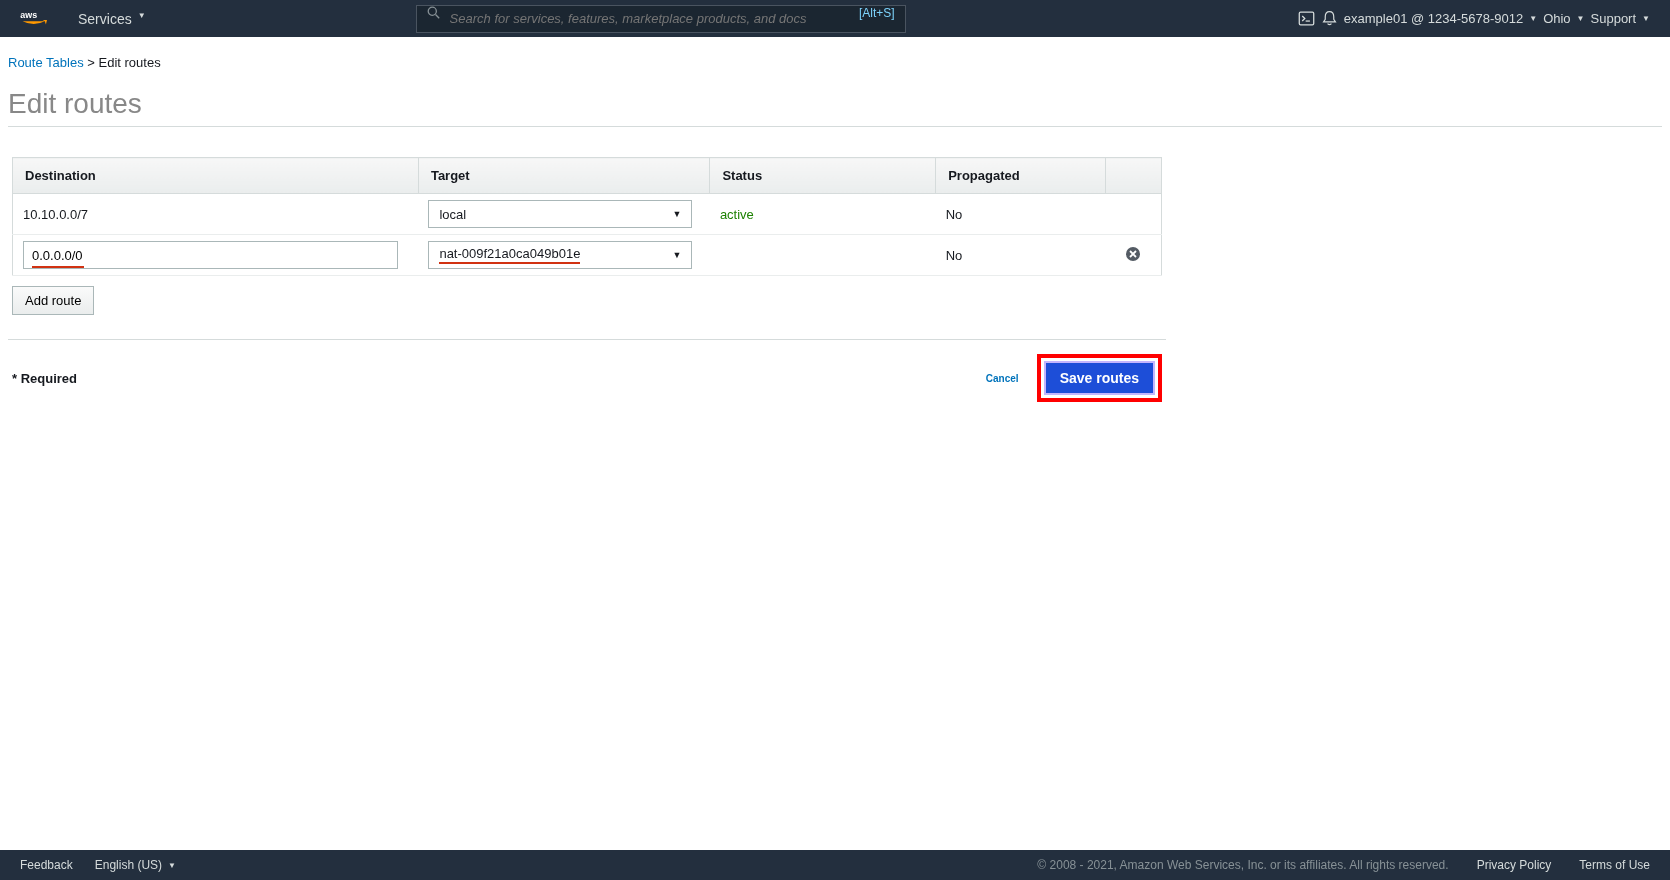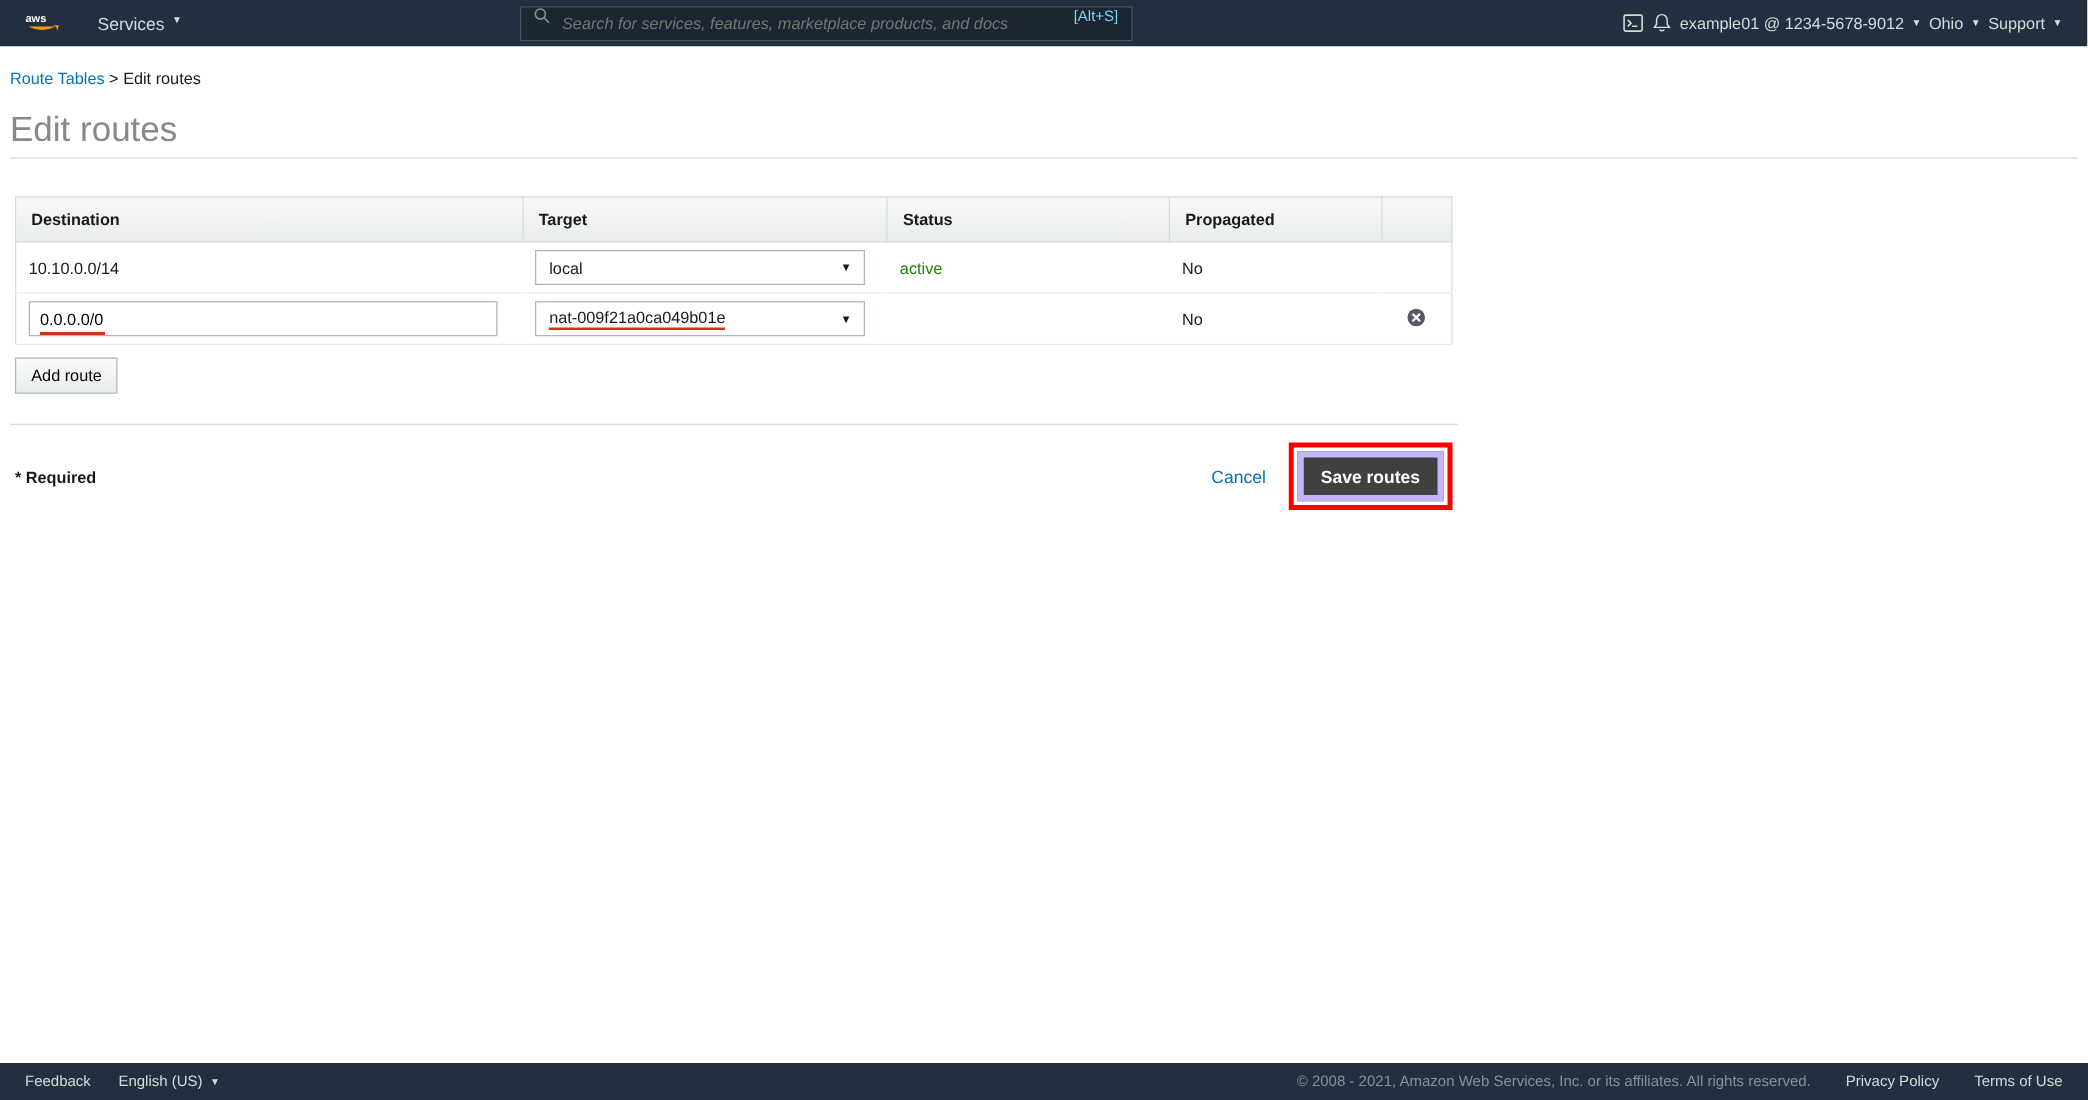--- a/index.html
+++ b/index.html
@@ -47,22 +47,22 @@
     .underline-red { border-bottom: 2px solid #d13212; padding-bottom:1px; }
     .input-dest { width: 375px; height: 28px; border: 1px solid #aab7b8; padding: 0 8px; font-size: 13px; outline: none; }
     .remove-btn { width:16px; height:16px; display:inline-flex; align-items:center; justify-content:center; cursor:pointer; }
     .remove-btn svg { display:block; }
 
     .add-btn { margin-top: 10px; background: linear-gradient(#fafafa,#eaeded); border:1px solid #aab7b8; padding: 6px 12px; font-size: 13px; cursor: pointer; }
 
     .footer-actions { border-top: 1px solid #d5dbdb; margin-top: 24px; padding: 14px 4px 0 4px; display:flex; align-items:center; max-width: 1158px; }
     .required-note { font-weight: bold; font-size: 13px; }
     .actions-right { margin-left:auto; display:flex; align-items:center; gap:8px; }
-    .cancel-link { color:#0073bb; font-weight:normal; font-size:14px; cursor:pointer; padding:6px 10px; }
-    .save-btn { background:#404040; color:#fff; border:5px solid #c4b5fd; padding:7px 14px; font-weight:bold; font-size:14px; cursor:pointer; }
+    .cancel-link { color:#0073bb; font-weight:bold; font-size:10px; cursor:pointer; padding:6px 10px; }
+    .save-btn { background:#1d4ed8; color:#fff; border:2px solid #c4b5fd; padding:7px 14px; font-weight:bold; font-size:14px; cursor:pointer; }
     .highlight-box { border: 4px solid #ff0000; padding: 3px; display:inline-block; }
 
     
     .bottombar { position: fixed; bottom: 0; left: 0; right: 0; background:#232f3e; height:30px; display:flex; align-items:center; padding:0 20px; color:#d5dbdb; font-size:12px;text-align:center; }
     .bottombar .left { display:flex; align-items:center; gap:22px; }
     .bottombar .lang { display:flex; align-items:center; gap:6px; cursor:pointer; }
     .bottombar .right { margin-left:auto; display:flex; align-items:center; gap:28px; }
     .bottombar .copy { color:#879196; }
     .bottombar a { color:#d5dbdb; text-decoration:none; }
   </style>
@@ -138,21 +138,21 @@
           <th class="col-dest">Destination</th>
           <th class="col-target">Target</th>
           <th class="col-status">Status</th>
           <th class="col-prop">Propagated</th>
           <th class="col-del"></th>
         </tr>
       </thead>
       <tbody>
 
         <tr>
-          <td>10.10.0.0/14</td>
+          <td>10.10.0.0/7</td>
           <td>
             <div class="select-like">
               <span>local</span>
               <span class="tri">▼</span>
             </div>
           </td>
           <td><span class="status-active">active</span></td>
           <td>No</td>
           <td></td>
         </tr>

